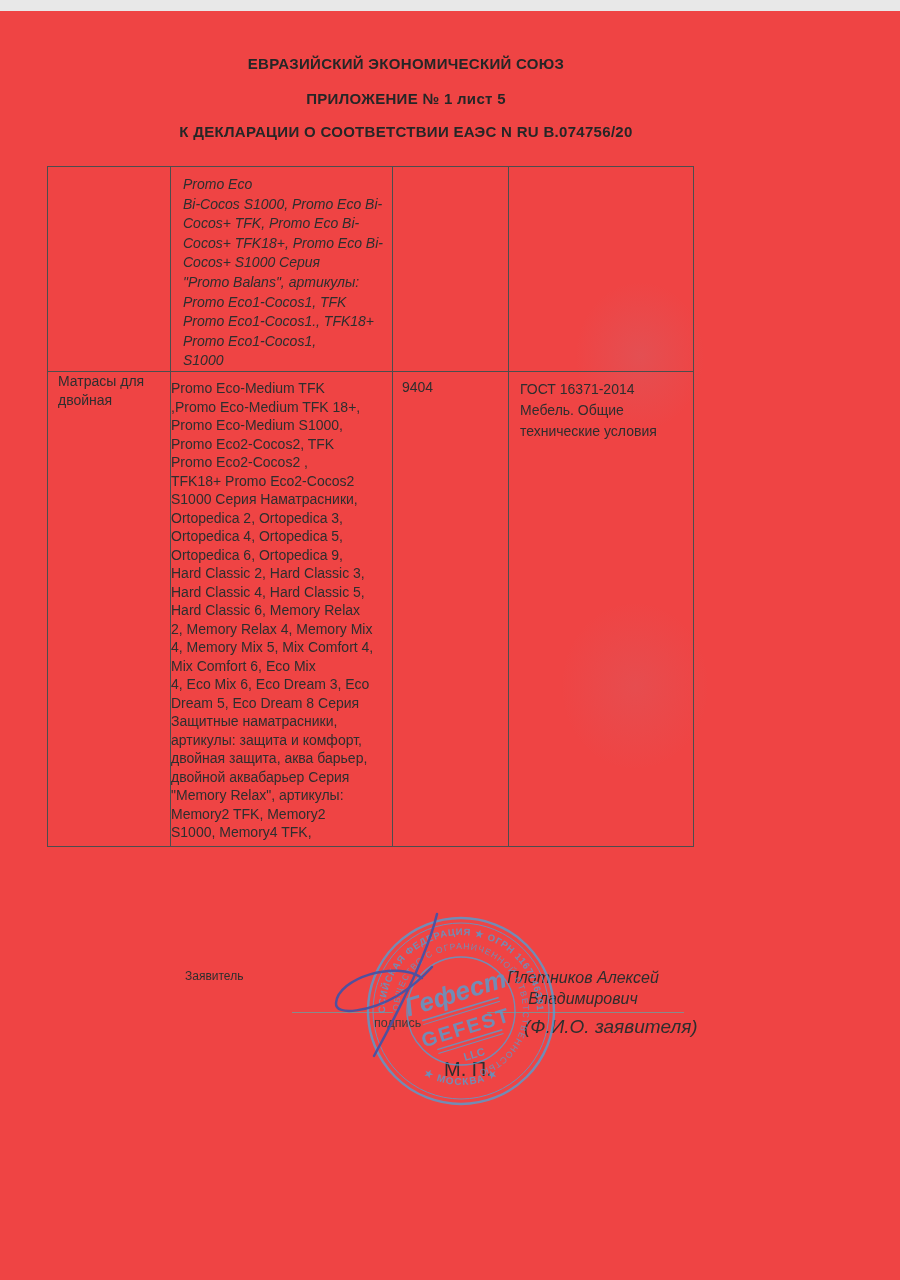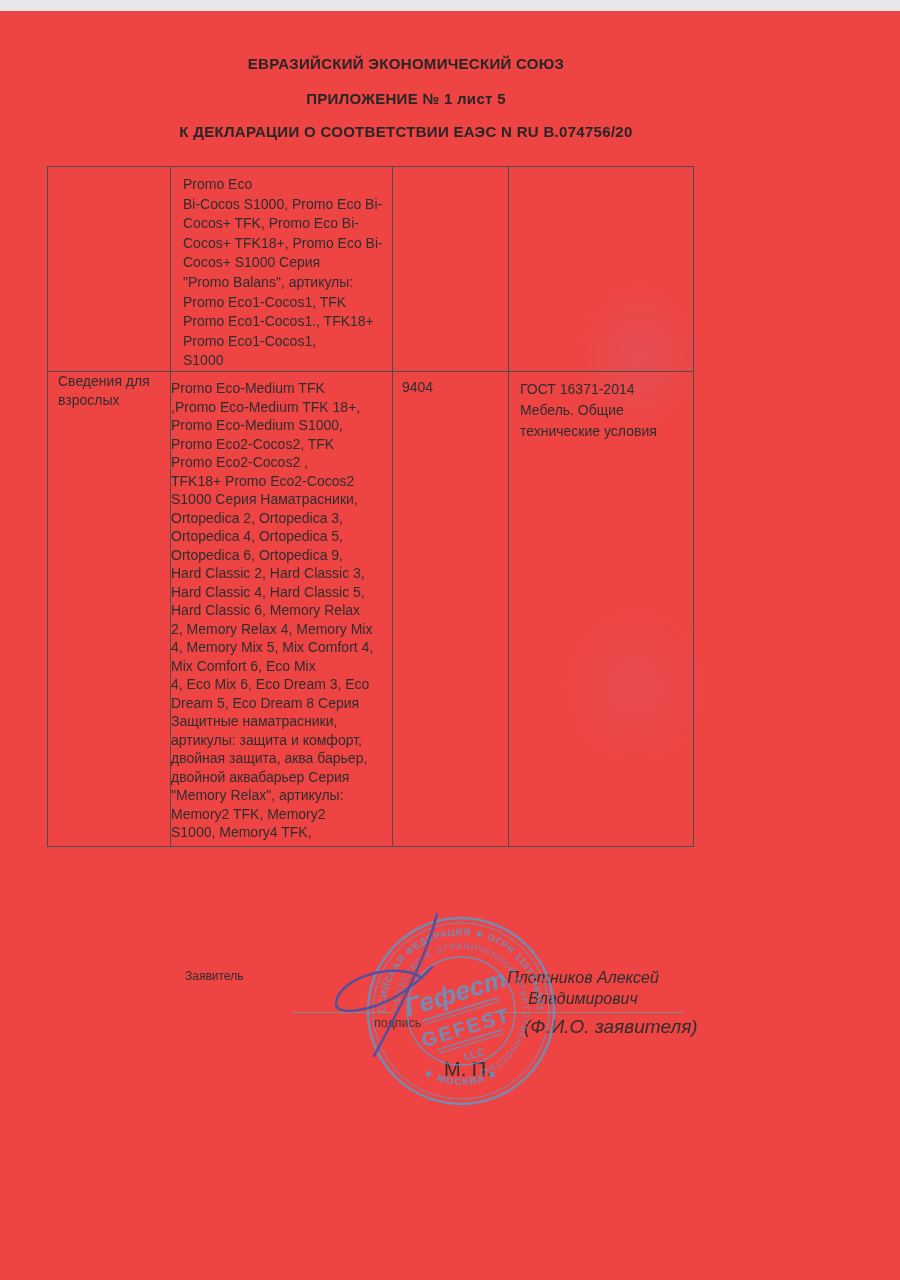--- a/index.html
+++ b/index.html
@@ -23,21 +23,21 @@
     position:absolute; left:47px; top:155px;
     width:646px; border-collapse:collapse; table-layout:fixed;
   }
   table.main td, table.main th {
     border:1px solid #4d4d4d;
     font-weight:normal; font-size:14px; color:#2e2e2e;
     vertical-align:top; text-align:left;
   }
   tr.head-row { height:90px; }
   tr.head-row th { vertical-align:middle; text-align:center; line-height:18.5px; padding:2px 3px; }
-  tr.row1 { height:205px; }
+  tr.row1 { height:205px;font-style:italic; }
   tr.row2 { height:475px; }
   .ml { white-space:pre-line; }
   td.details1 { padding:8px 2px 0 12px; line-height:19.6px; font-size:14.5px; }
   td.details2 { padding:7px 2px 0 0; line-height:18.5px; font-size:14px; }
   td.prodname { vertical-align:middle; padding-left:10px; line-height:19px; font-size:14.5px; }
   td.code { padding:7px 2px 8px 9px; font-size:14.5px; }
   td.docs { padding:7px 7px 0 11px; line-height:21px; font-size:14.5px; }
 
   .footer-label { position:absolute; font-size:12px; color:#2e2e2e; }
   .lbl-applicant { left:185px; top:958px; }
@@ -90,21 +90,21 @@
 Cocos+ S1000 Серия
 "Promo Balans", артикулы:
 Promo Eco1-Cocos1, TFK
 Promo Eco1-Cocos1., TFK18+
 Promo Eco1-Cocos1,
 S1000</td>
       <td></td>
       <td></td>
     </tr>
     <tr class="row2">
-      <td class="prodname">Сведения для взрослых</td>
+      <td class="prodname">Матрасы для двойная</td>
       <td class="details2 ml">Promo Eco-Medium TFK
 ,Promo Eco-Medium TFK 18+,
 Promo Eco-Medium S1000,
 Promo Eco2-Cocos2, TFK
 Promo Eco2-Cocos2 ,
 TFK18+ Promo Eco2-Cocos2
 S1000 Серия Наматрасники,
 Ortopedica 2, Ortopedica 3,
 Ortopedica 4, Ortopedica 5,
 Ortopedica 6, Ortopedica 9,

